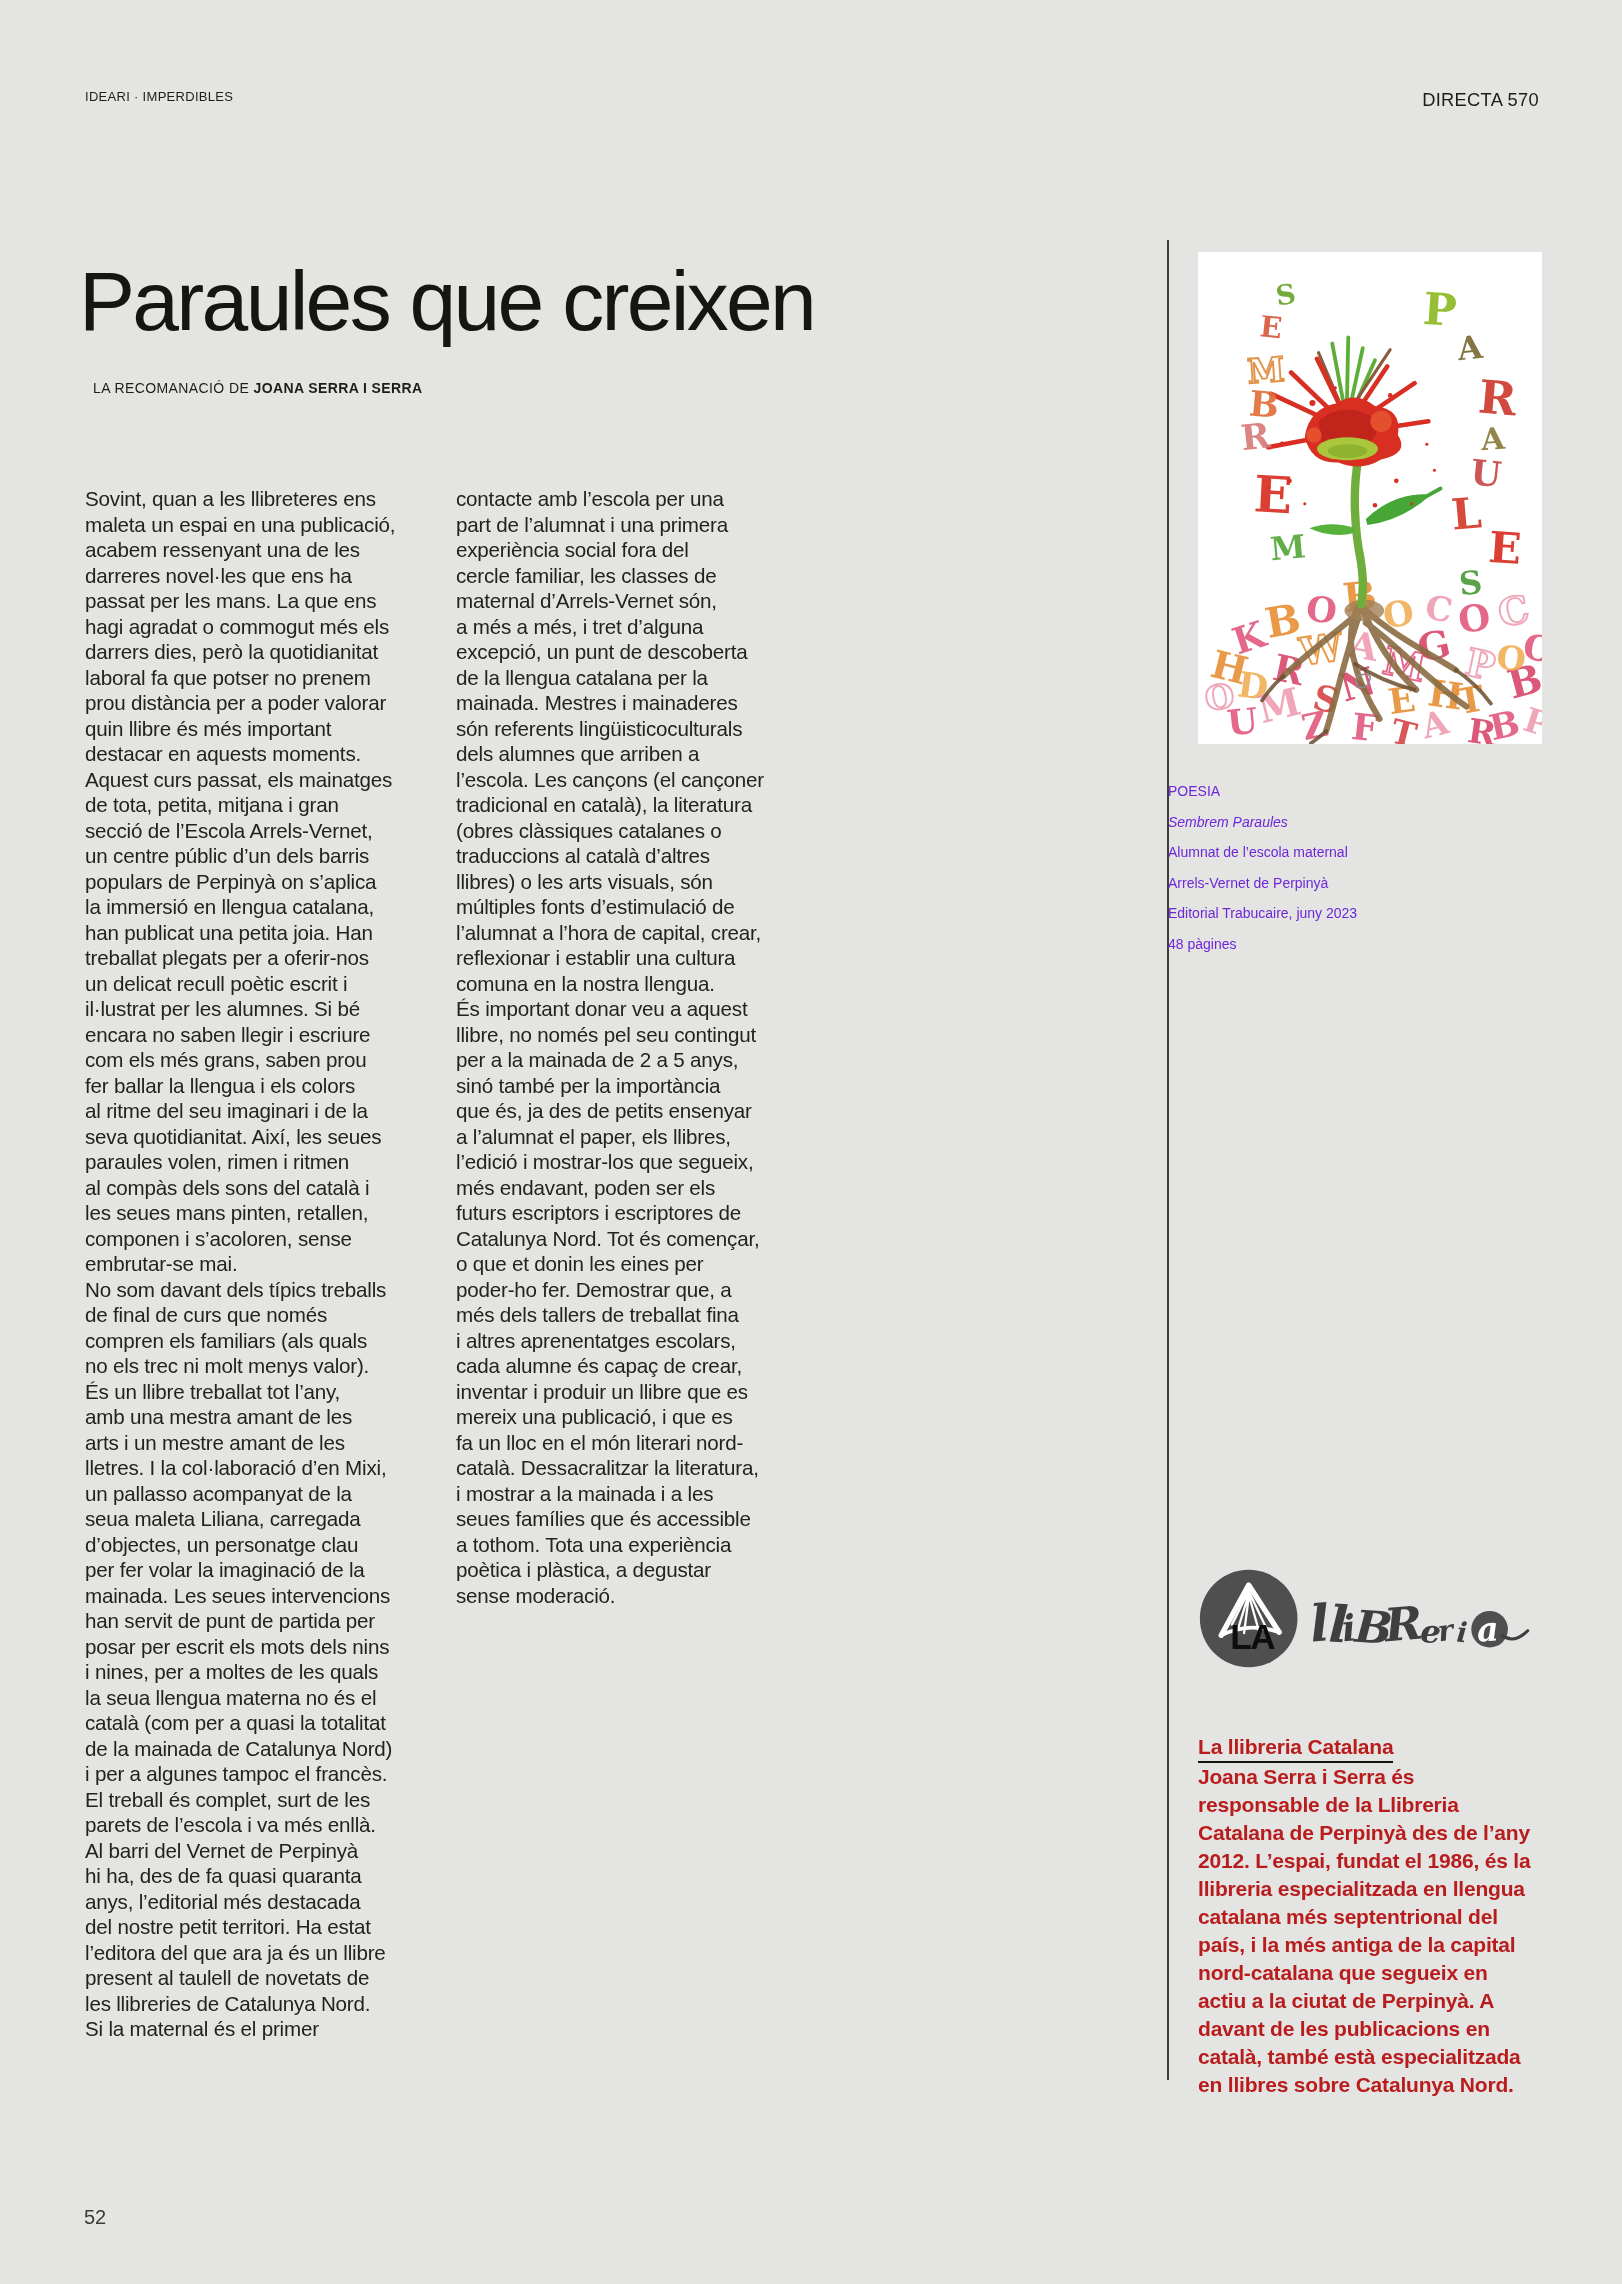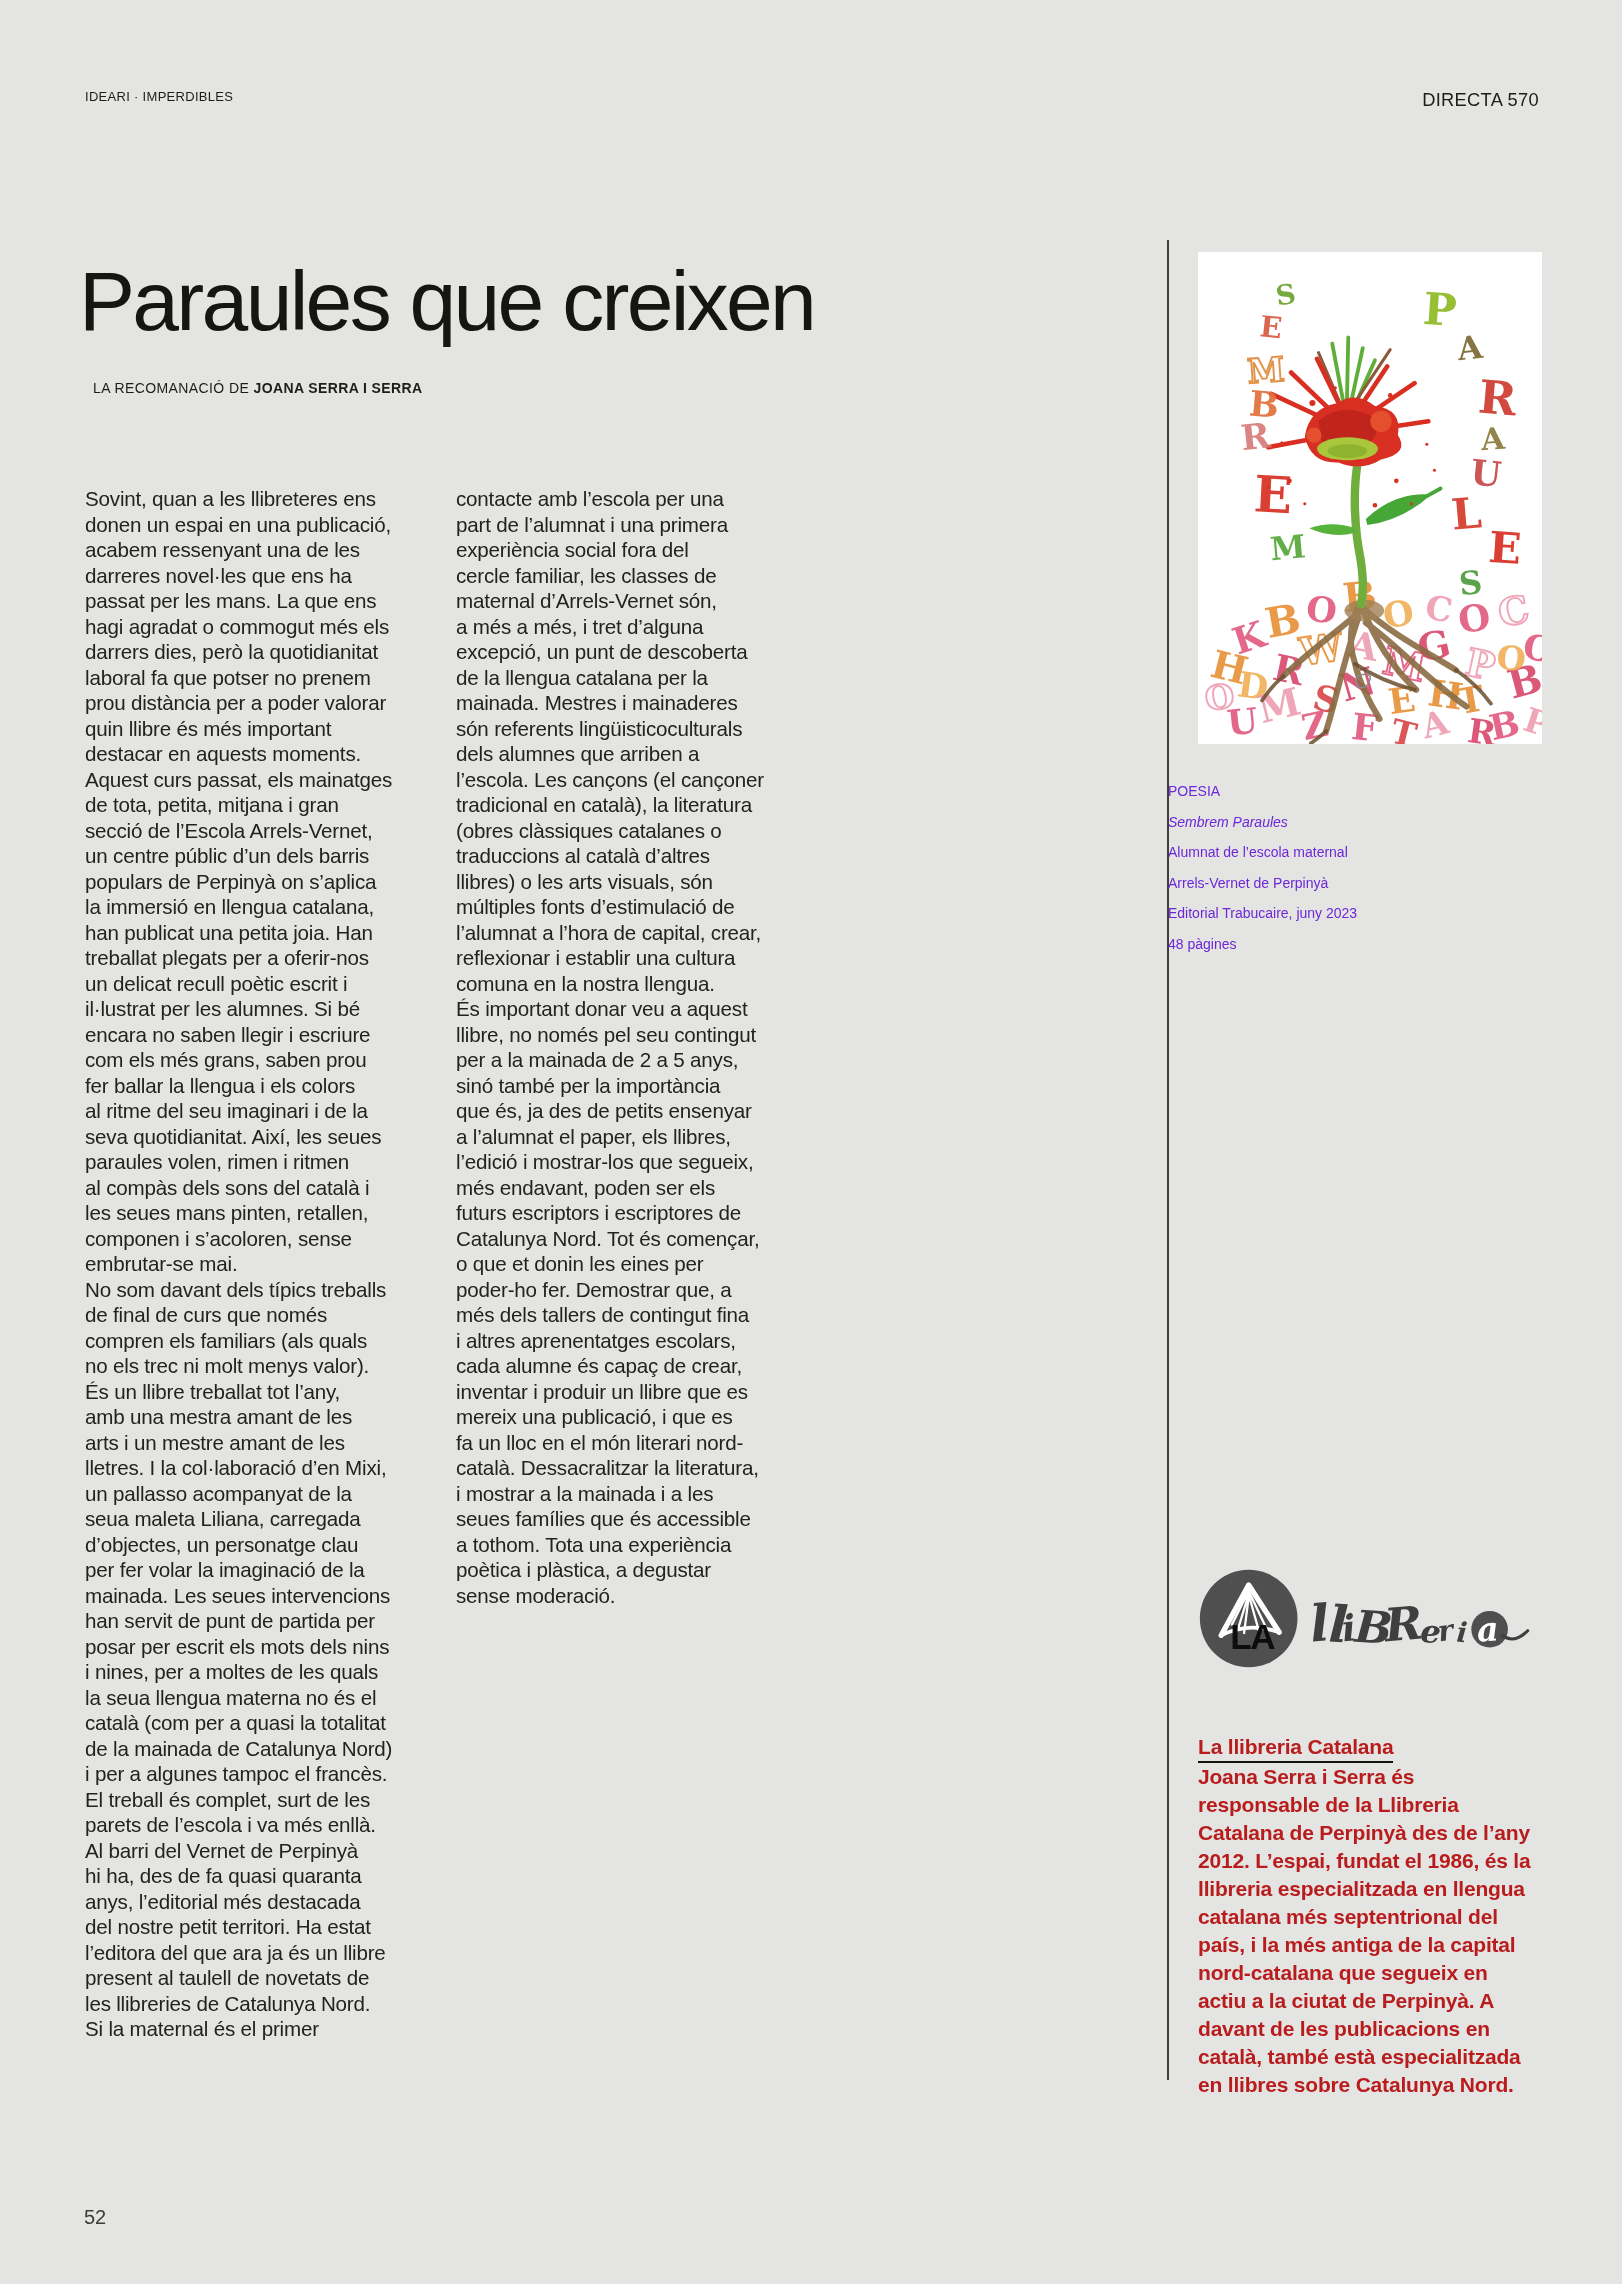--- a/index.html
+++ b/index.html
@@ -38,21 +38,21 @@
 <div class="abs header-right">DIRECTA 570</div>
 
 <h1 class="abs page-title" style="margin:0;">Paraules que creixen</h1>
 
 <div class="abs kicker">
   <span>LA RECOMANACIÓ DE </span><b>JOANA SERRA I SERRA</b>
 </div>
 
 <div class="abs col col1">
     <div class="tline">Sovint, quan a les llibreteres ens</div>
-    <div class="tline">donen un espai en una publicació,</div>
+    <div class="tline">maleta un espai en una publicació,</div>
     <div class="tline">acabem ressenyant una de les</div>
     <div class="tline">darreres novel·les que ens ha</div>
     <div class="tline">passat per les mans. La que ens</div>
     <div class="tline">hagi agradat o commogut més els</div>
     <div class="tline">darrers dies, però la quotidianitat</div>
     <div class="tline">laboral fa que potser no prenem</div>
     <div class="tline">prou distància per a poder valorar</div>
     <div class="tline">quin llibre és més important</div>
     <div class="tline">destacar en aquests moments.</div>
     <div class="tline">Aquest curs passat, els mainatges</div>
@@ -132,21 +132,21 @@
     <div class="tline">per a la mainada de 2 a 5 anys,</div>
     <div class="tline">sinó també per la importància</div>
     <div class="tline">que és, ja des de petits ensenyar</div>
     <div class="tline">a l’alumnat el paper, els llibres,</div>
     <div class="tline">l’edició i mostrar-los que segueix,</div>
     <div class="tline">més endavant, poden ser els</div>
     <div class="tline">futurs escriptors i escriptores de</div>
     <div class="tline">Catalunya Nord. Tot és començar,</div>
     <div class="tline">o que et donin les eines per</div>
     <div class="tline">poder-ho fer. Demostrar que, a</div>
-    <div class="tline">més dels tallers de contingut fina</div>
+    <div class="tline">més dels tallers de treballat fina</div>
     <div class="tline">i altres aprenentatges escolars,</div>
     <div class="tline">cada alumne és capaç de crear,</div>
     <div class="tline">inventar i produir un llibre que es</div>
     <div class="tline">mereix una publicació, i que es</div>
     <div class="tline">fa un lloc en el món literari nord-</div>
     <div class="tline">català. Dessacralitzar la literatura,</div>
     <div class="tline">i mostrar a la mainada i a les</div>
     <div class="tline">seues famílies que és accessible</div>
     <div class="tline">a tothom. Tota una experiència</div>
     <div class="tline">poètica i plàstica, a degustar</div>

